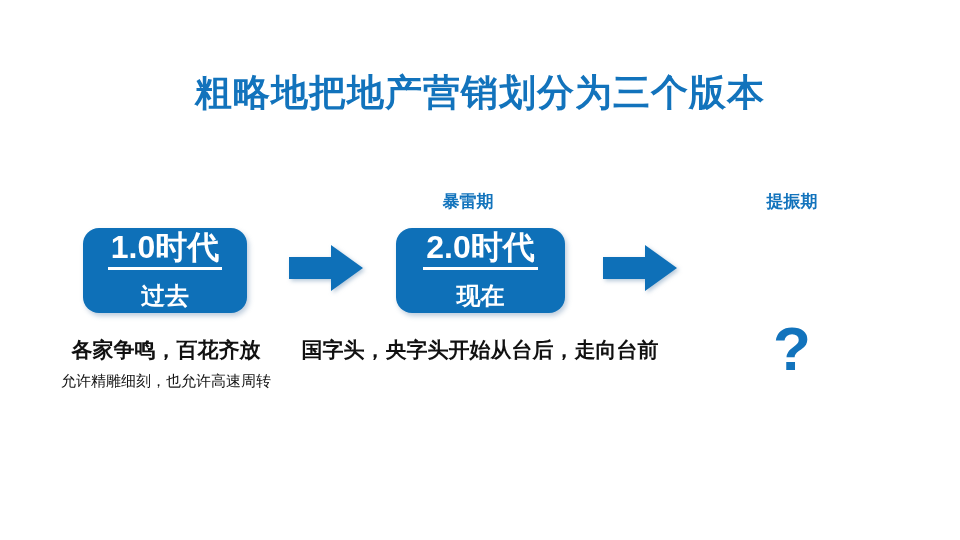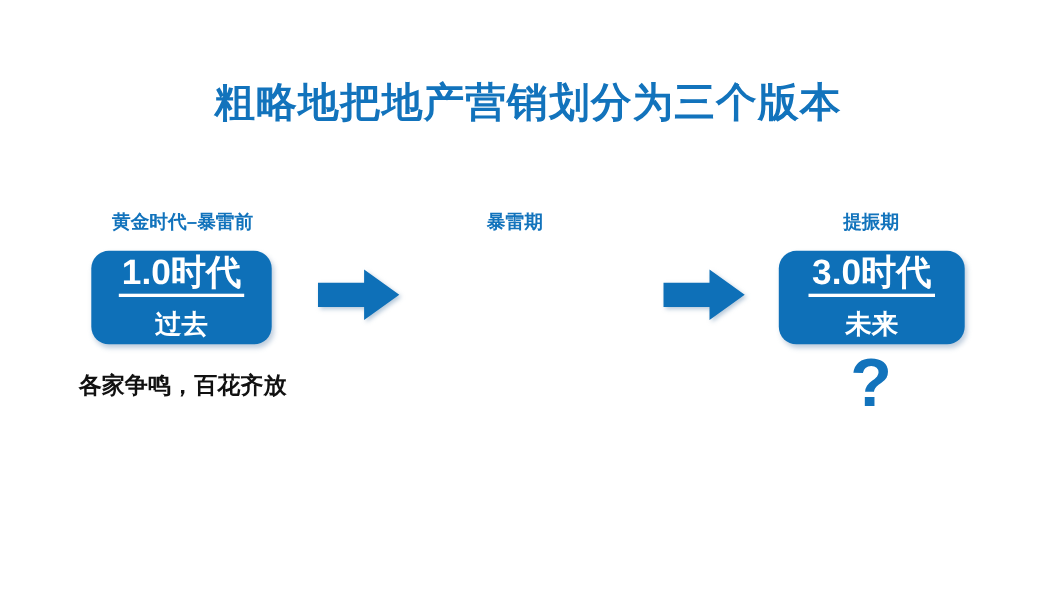--- a/index.html
+++ b/index.html
@@ -98,38 +98,39 @@
     color: #1273BC;
   }
 </style>
 </head>
 <body>
 
 <div class="slide">
 
   <h1 class="title">粗略地把地产营销划分为三个版本</h1>
 
-  <div class="stage-label" style="left:166px;">黄金时代–暴雷前</div>
   <div class="stage-label" style="left:468px;">暴雷期</div>
   <div class="stage-label" style="left:792px;">提振期</div>
 
   <div class="era-box" style="left:83px; width:164px;">
     <span class="era-title">1.0时代</span>
     <span class="era-period">过去</span>
   </div>
-  <div class="era-box" style="left:708px; width:169px;">
-    <span class="era-title">3.0时代</span>
-    <span class="era-period">未来</span>
+  <div class="era-box" style="left:396px; width:169px;">
+    <span class="era-title">2.0时代</span>
+    <span class="era-period">现在</span>
   </div>
 
   <svg class="arrow-icon" style="left:289px;" width="75" height="48" viewBox="0 0 75 48">
     <polygon points="0,13 42,13 42,1 74,24 42,47 42,35 0,35" fill="#0E70B8"></polygon>
   </svg>
   <svg class="arrow-icon" style="left:603px;" width="75" height="48" viewBox="0 0 75 48">
     <polygon points="0,13 42,13 42,1 74,24 42,47 42,35 0,35" fill="#0E70B8"></polygon>
   </svg>
 
   <div class="note-bold" style="left:166px;">各家争鸣，百花齐放</div>
+  <div class="note-small" style="left:166px;">允许精雕细刻，也允许高速周转</div>
 
+  <div class="note-bold" style="left:480px;">国字头，央字头开始从台后，走向台前</div>
 
   <div class="future-mark">?</div>
 
 </div>
 
 </body></html>

